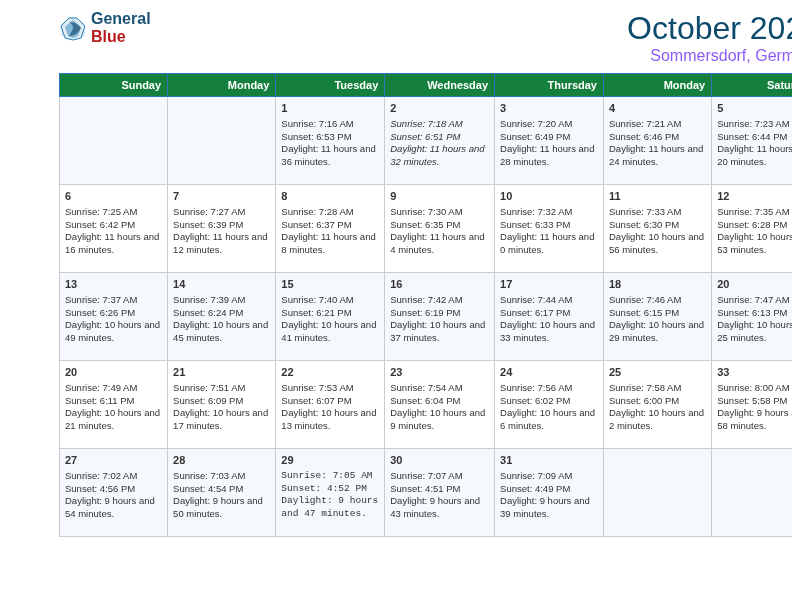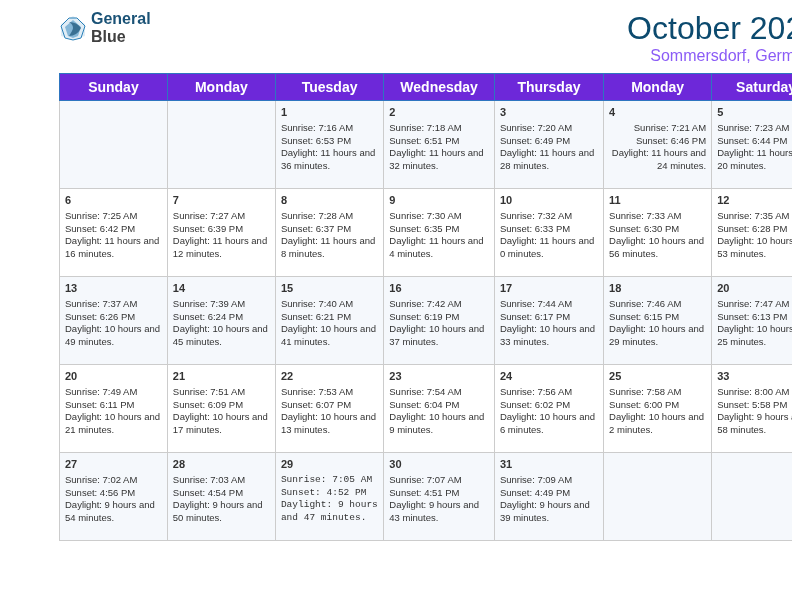--- a/index.html
+++ b/index.html
@@ -43,25 +43,25 @@
     .location {
       font-size: 16px;
       color: #8b5cf6;
     }
     table {
       width: 100%;
       border-collapse: collapse;
       font-size: 10px;
     }
     thead tr th {
-      background-color: #6d28d9;
+      background-color: #15803d;
       color: #fff;
       padding: 5px 6px;
-      text-align: center;
-      font-size: 14px;
+      text-align: right;
+      font-size: 11px;
       font-weight: bold;
       border: 1px solid #2e75c0;
     }
     tbody tr td {
       border: 1px solid #ccc;
       vertical-align: top;
       padding: 4px 5px;
       width: 113px;
       min-height: 72px;
       height: 88px;
@@ -92,21 +92,21 @@
   <div class="header">
     <div class="logo">
       <svg class="logo-icon" viewBox="0 0 28 28">
         <polygon points="14,2 26,10 26,22 14,26 2,22 2,10" fill="#2980b9" opacity="0.15"></polygon>
         <polygon points="18,4 26,12 22,24 14,26 6,24 2,12 10,4" fill="none" stroke="#2980b9" stroke-width="1"></polygon>
         <polygon points="14,6 22,13 19,22 14,24 9,22 6,13" fill="#2980b9" opacity="0.5"></polygon>
         <path d="M10,8 Q18,8 22,14 Q18,22 10,22 Q14,16 14,14 Q14,10 10,8Z" fill="#1a5276" opacity="0.7"></path>
       </svg>
       <div>
         <div style="font-size:16px;font-weight:bold;color:#1a5276;line-height:1.1;">General</div>
-        <div style="font-size:16px;font-weight:bold;color:#404040;line-height:1.1;">Blue</div>
+        <div style="font-size:16px;font-weight:bold;color:#b91c1c;line-height:1.1;">Blue</div>
       </div>
     </div>
     <div class="title-block">
       <div class="month-title">October 2024</div>
       <div class="location">Sommersdorf, Germany</div>
     </div>
   </div>
 
   <table>
     <thead>
@@ -125,33 +125,33 @@
           <td class="empty"></td>
           <td class="empty"></td>
           <td>
             <span class="day-num">1</span>
             <div style="white-space: pre-line;">Sunrise: 7:16 AM
 Sunset: 6:53 PM
 Daylight: 11 hours and 36 minutes.</div>
           </td>
           <td>
             <span class="day-num">2</span>
-            <div style="white-space: pre-line;">Sunrise: 7:18 AM
+            <div style="white-space: pre-line; font-style: italic;">Sunrise: 7:18 AM
 Sunset: 6:51 PM
 Daylight: 11 hours and 32 minutes.</div>
           </td>
           <td>
             <span class="day-num">3</span>
             <div style="white-space: pre-line;">Sunrise: 7:20 AM
 Sunset: 6:49 PM
 Daylight: 11 hours and 28 minutes.</div>
           </td>
           <td>
             <span class="day-num">4</span>
-            <div style="white-space: pre-line; text-align: right;">Sunrise: 7:21 AM
+            <div style="white-space: pre-line;">Sunrise: 7:21 AM
 Sunset: 6:46 PM
 Daylight: 11 hours and 24 minutes.</div>
           </td>
           <td>
             <span class="day-num">5</span>
             <div style="white-space: pre-line;">Sunrise: 7:23 AM
 Sunset: 6:44 PM
 Daylight: 11 hours and 20 minutes.</div>
           </td>
         </tr>

